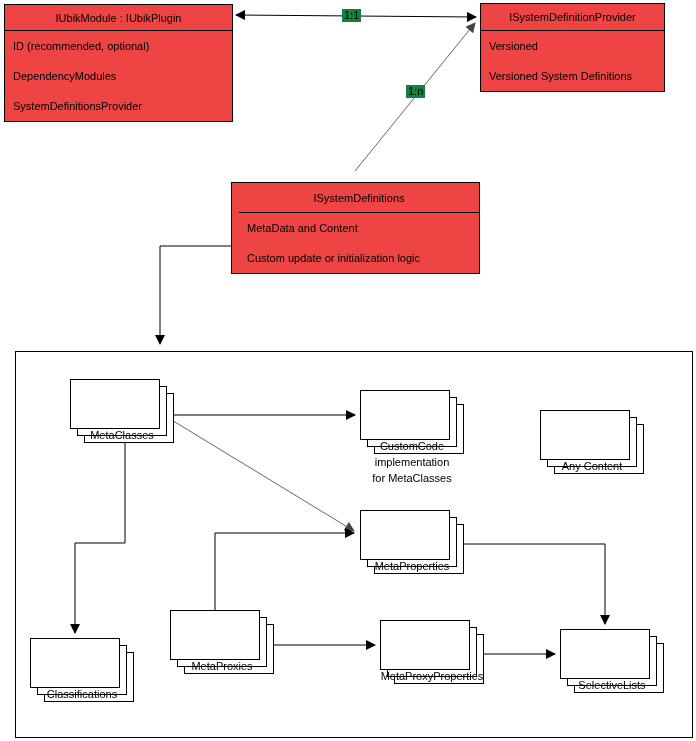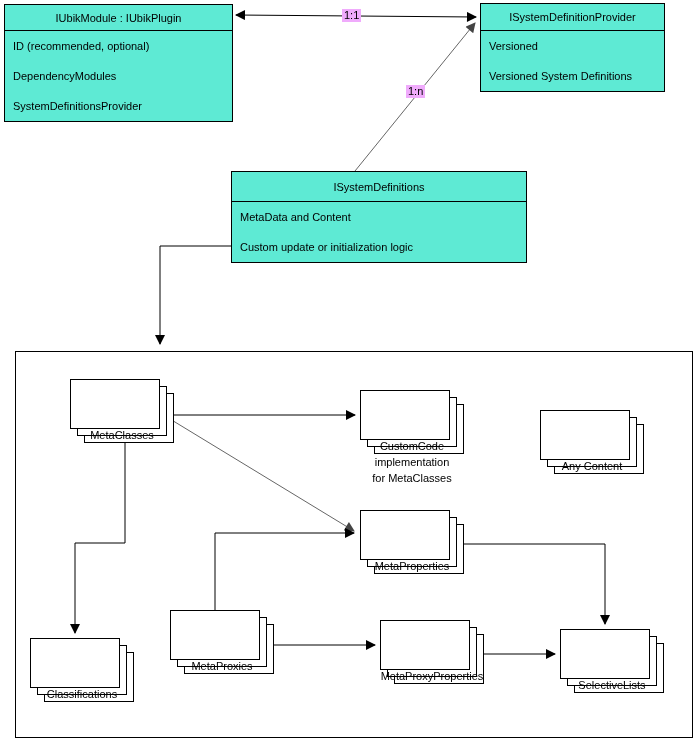--- a/index.html
+++ b/index.html
@@ -9,21 +9,21 @@
     background:#ffffff;
     font-family:"Liberation Sans", sans-serif;
     font-size:11px;
     color:#000;
     overflow:hidden;
   }
   #wires{position:absolute;left:0;top:0;pointer-events:none;}
 
   .class-box{
     position:absolute;
-    background:#5eead4;
+    background:#ef4444;
     border:1px solid #000;
     box-sizing:border-box;
   }
   .class-title{
     display:flex;align-items:center;justify-content:center;
     border-bottom:1px solid #000;
     text-align:center;
   }
   .class-row{
     display:flex;align-items:center;
@@ -57,21 +57,21 @@
     position:absolute;
     left:15px;top:351px;
     width:678px;height:387px;
     border:1px solid #000;
     box-sizing:border-box;
     background:transparent;
   }
 
   .edge-label{
     position:absolute;
-    background:#f0abfc;
+    background:#15803d;
     padding:0 2px;
     line-height:13px;
   }
 </style>
 </head>
 <body>
 
 <div id="canvas">
 
   <svg id="wires" width="696" height="741" viewBox="0 0 696 741">
@@ -114,21 +114,21 @@
     <div class="class-row">DependencyModules</div>
     <div class="class-row">SystemDefinitionsProvider</div>
   </div>
 
   <div class="class-box" style="left:480px;top:3px;width:185px;">
     <div class="class-title" style="height:26px;">ISystemDefinitionProvider</div>
     <div class="class-row">Versioned</div>
     <div class="class-row">Versioned System Definitions</div>
   </div>
 
-  <div class="class-box" style="left:231px;top:171px;width:296px;">
+  <div class="class-box" style="left:231px;top:182px;width:249px;padding-left:7px;">
     <div class="class-title" style="height:29px;">ISystemDefinitions</div>
     <div class="class-row">MetaData and Content</div>
     <div class="class-row">Custom update or initialization logic</div>
   </div>
 
   <div class="container-box"></div>
 
   <div class="stack" style="left:70px;top:379px;">
     <div class="card b2"></div>
     <div class="card b1"></div>

